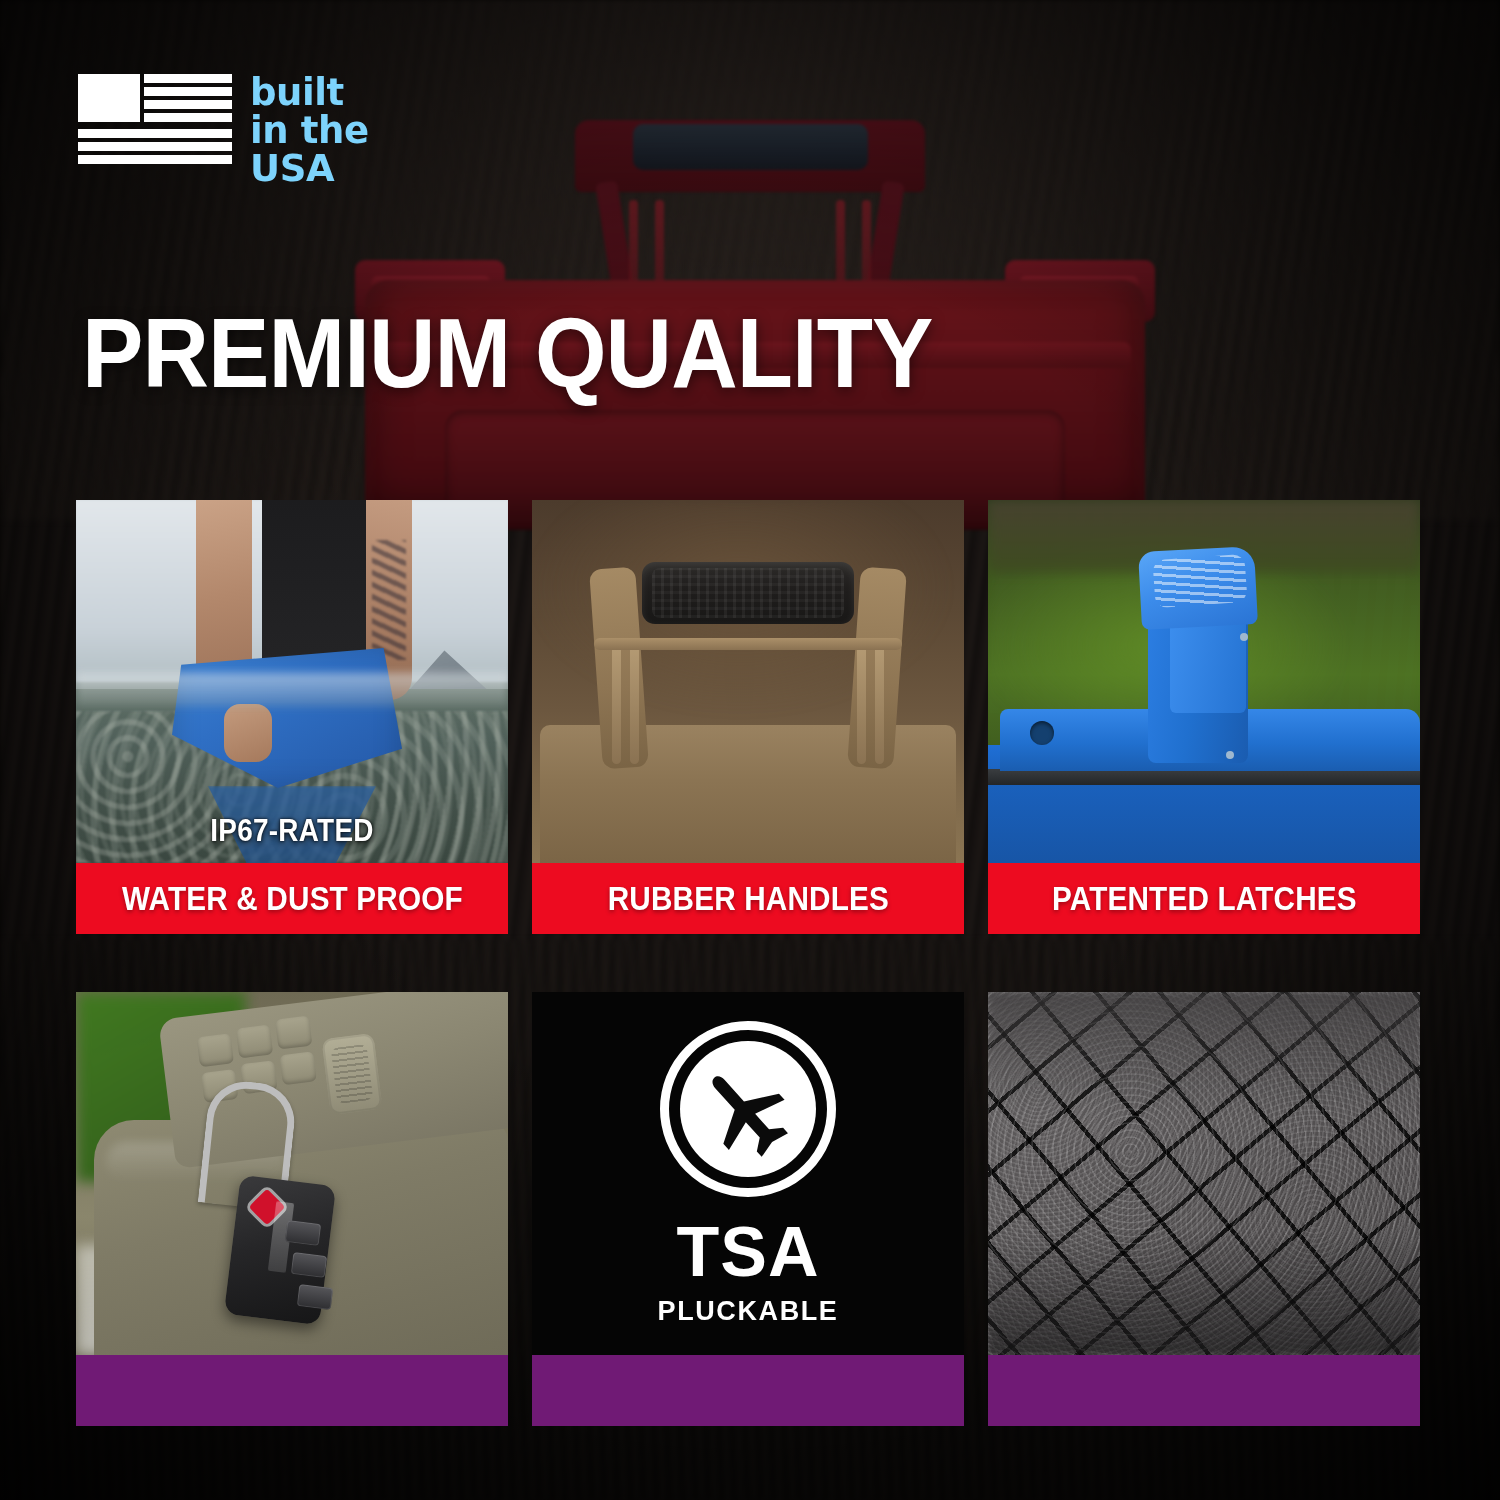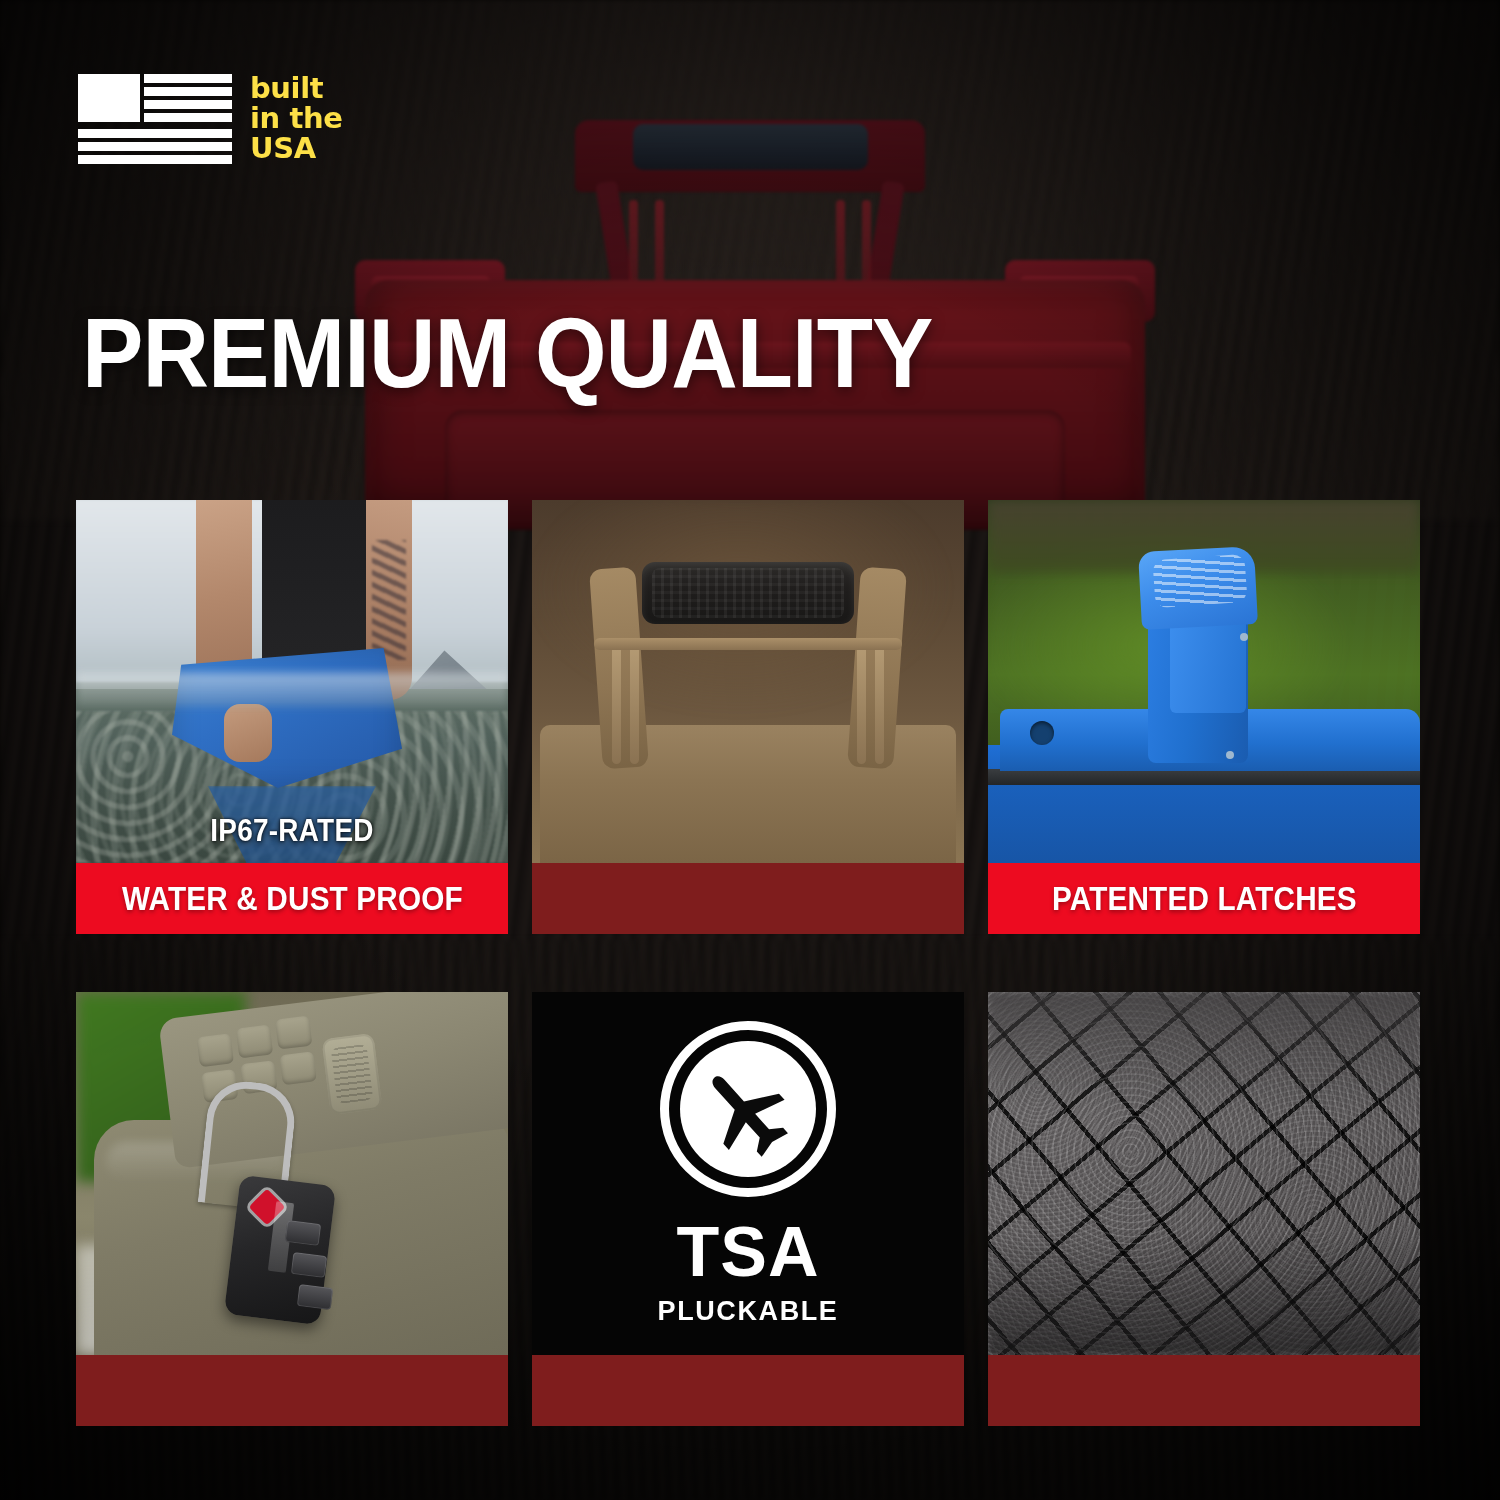--- a/index.html
+++ b/index.html
@@ -94,38 +94,38 @@
   }
   .latch-pin.l{left:36px;}
   .latch-pin.r{right:36px;}
 
   
   .usa-badge{position:absolute;left:78px;top:74px;display:flex;align-items:flex-start;gap:18px;z-index:6;}
   .flag{position:relative;width:154px;height:93px;}
   .flag .canton{position:absolute;left:0;top:0;width:62px;height:48px;background:#fff;}
   .flag .s-short{position:absolute;left:66px;height:9px;width:88px;background:#fff;}
   .flag .s-full{position:absolute;left:0;height:9px;width:154px;background:#fff;}
-  .usa-text{color:#fde047;font-weight:bold;font-size:29px;line-height:1.03;letter-spacing:-.4px;
+  .usa-text{color:#7dd3fc;font-weight:bold;font-size:37px;line-height:1.03;letter-spacing:-.4px;
             font-family:"DejaVu Sans","Liberation Sans",sans-serif;}
 
   
   .headline{
     position:absolute;left:82px;top:303px;z-index:6;
     color:#fff;font-weight:bold;font-size:99px;line-height:1;
     letter-spacing:-1px;white-space:nowrap;
     transform:scaleX(.93);transform-origin:left center;
     text-shadow:0 3px 14px rgba(0,0,0,.55);
     font-family:"Liberation Sans","DejaVu Sans",sans-serif;
   }
 
   
   .grid{position:absolute;left:76px;top:500px;width:1344px;z-index:5;
         display:grid;grid-template-columns:repeat(3,432px);
         column-gap:24px;row-gap:58px;}
-  .card{position:relative;width:432px;height:434px;overflow:hidden;background:#7f1d1d;}
+  .card{position:relative;width:432px;height:434px;overflow:hidden;background:#701a75;}
   .card .photo{position:absolute;left:0;top:0;right:0;height:363px;overflow:hidden;}
   .card .bar{
     position:absolute;left:0;right:0;bottom:0;height:71px;
     background:#ED0B20;display:flex;align-items:center;justify-content:center;
   }
   .card .bar span{
     color:#fff;font-weight:bold;font-size:33px;letter-spacing:.2px;white-space:nowrap;
     transform:scaleX(.9);transform-origin:center;
     text-shadow:0 2px 5px rgba(0,0,0,.35);
   }
@@ -383,20 +383,23 @@
             <div class="tine" style="left:40px"></div>
             <div class="tine" style="right:22px"></div>
             <div class="tine" style="right:40px"></div>
             <div class="cross"></div>
             <div class="grip">
               <div class="grip-tex"></div>
             </div>
           </div>
         </div>
       </div>
+      <div class="bar">
+        <span>RUBBER HANDLES</span>
+      </div>
     </div>
 
     <div class="card">
       <div class="photo">
         <div class="p-latch">
           <div class="grassblur"></div>
           <div class="topband"></div>
           <div class="caseedge"></div>
           <div class="gasket"></div>
           <div class="baseplate"></div>

